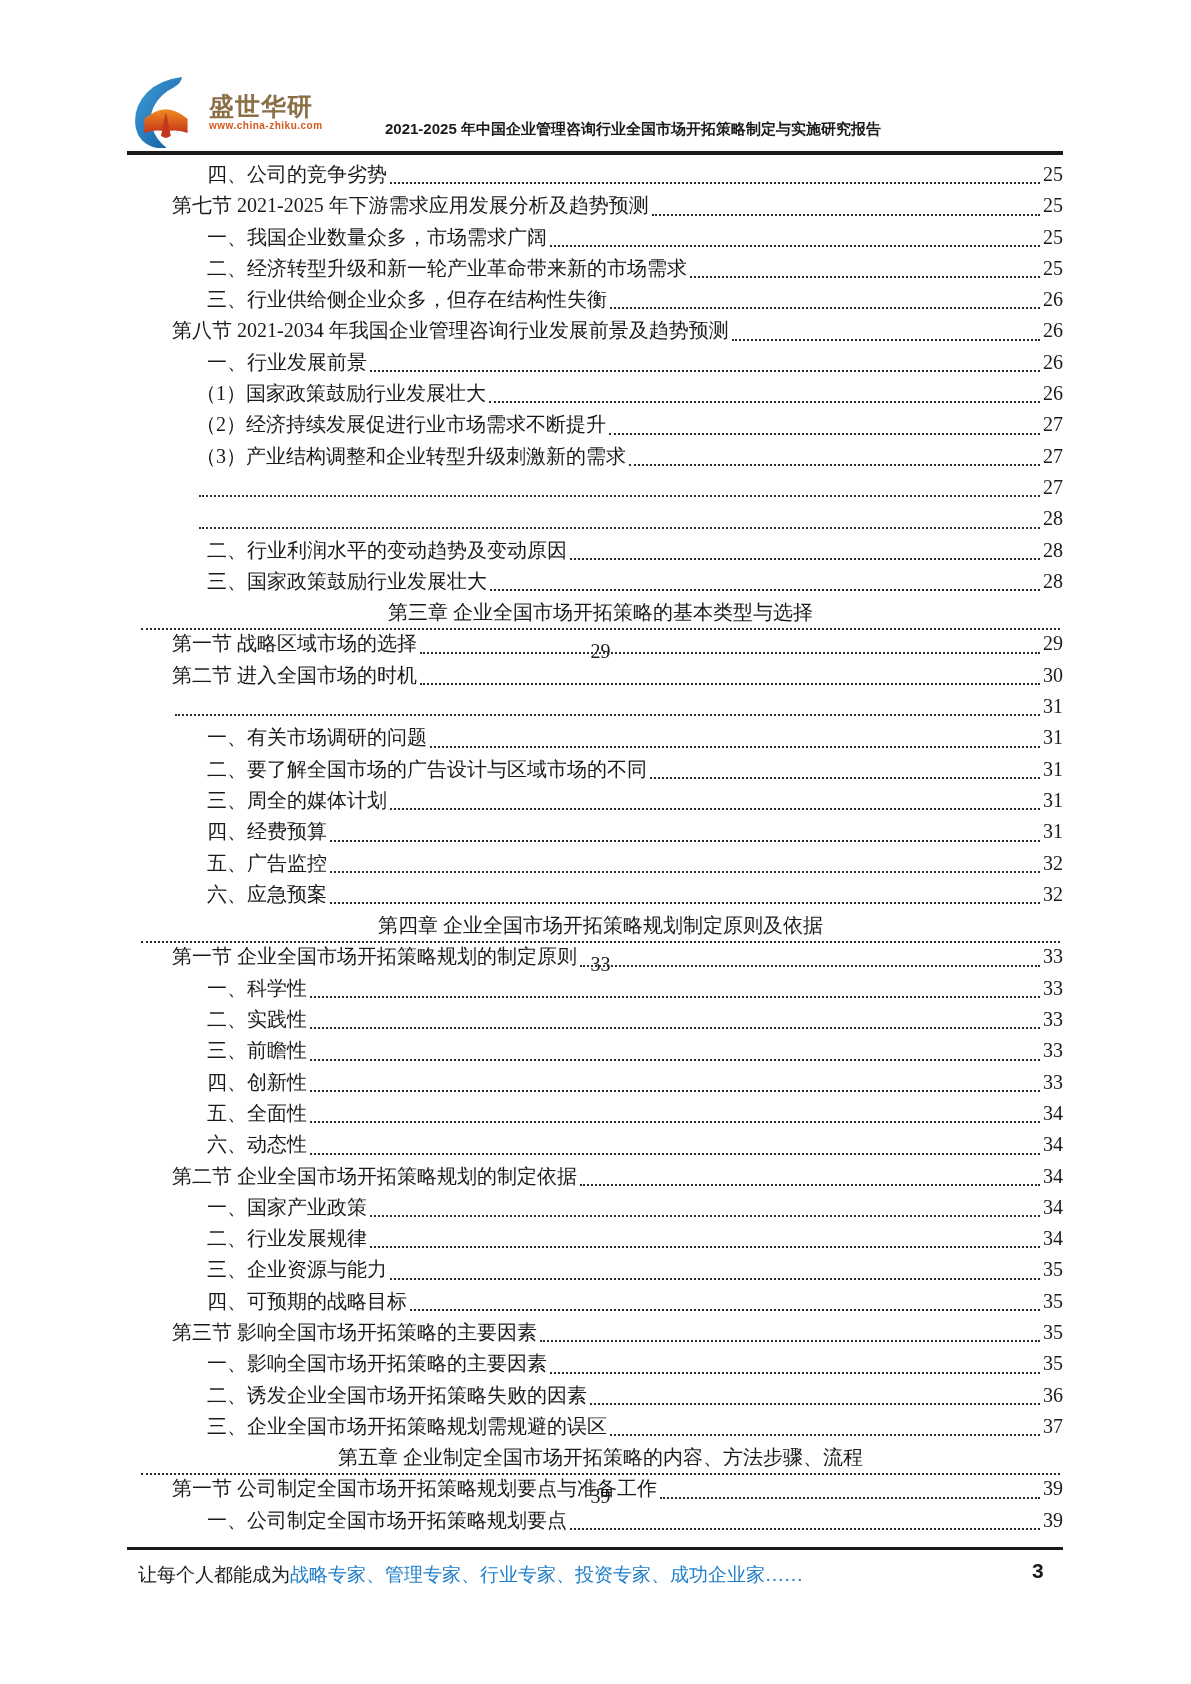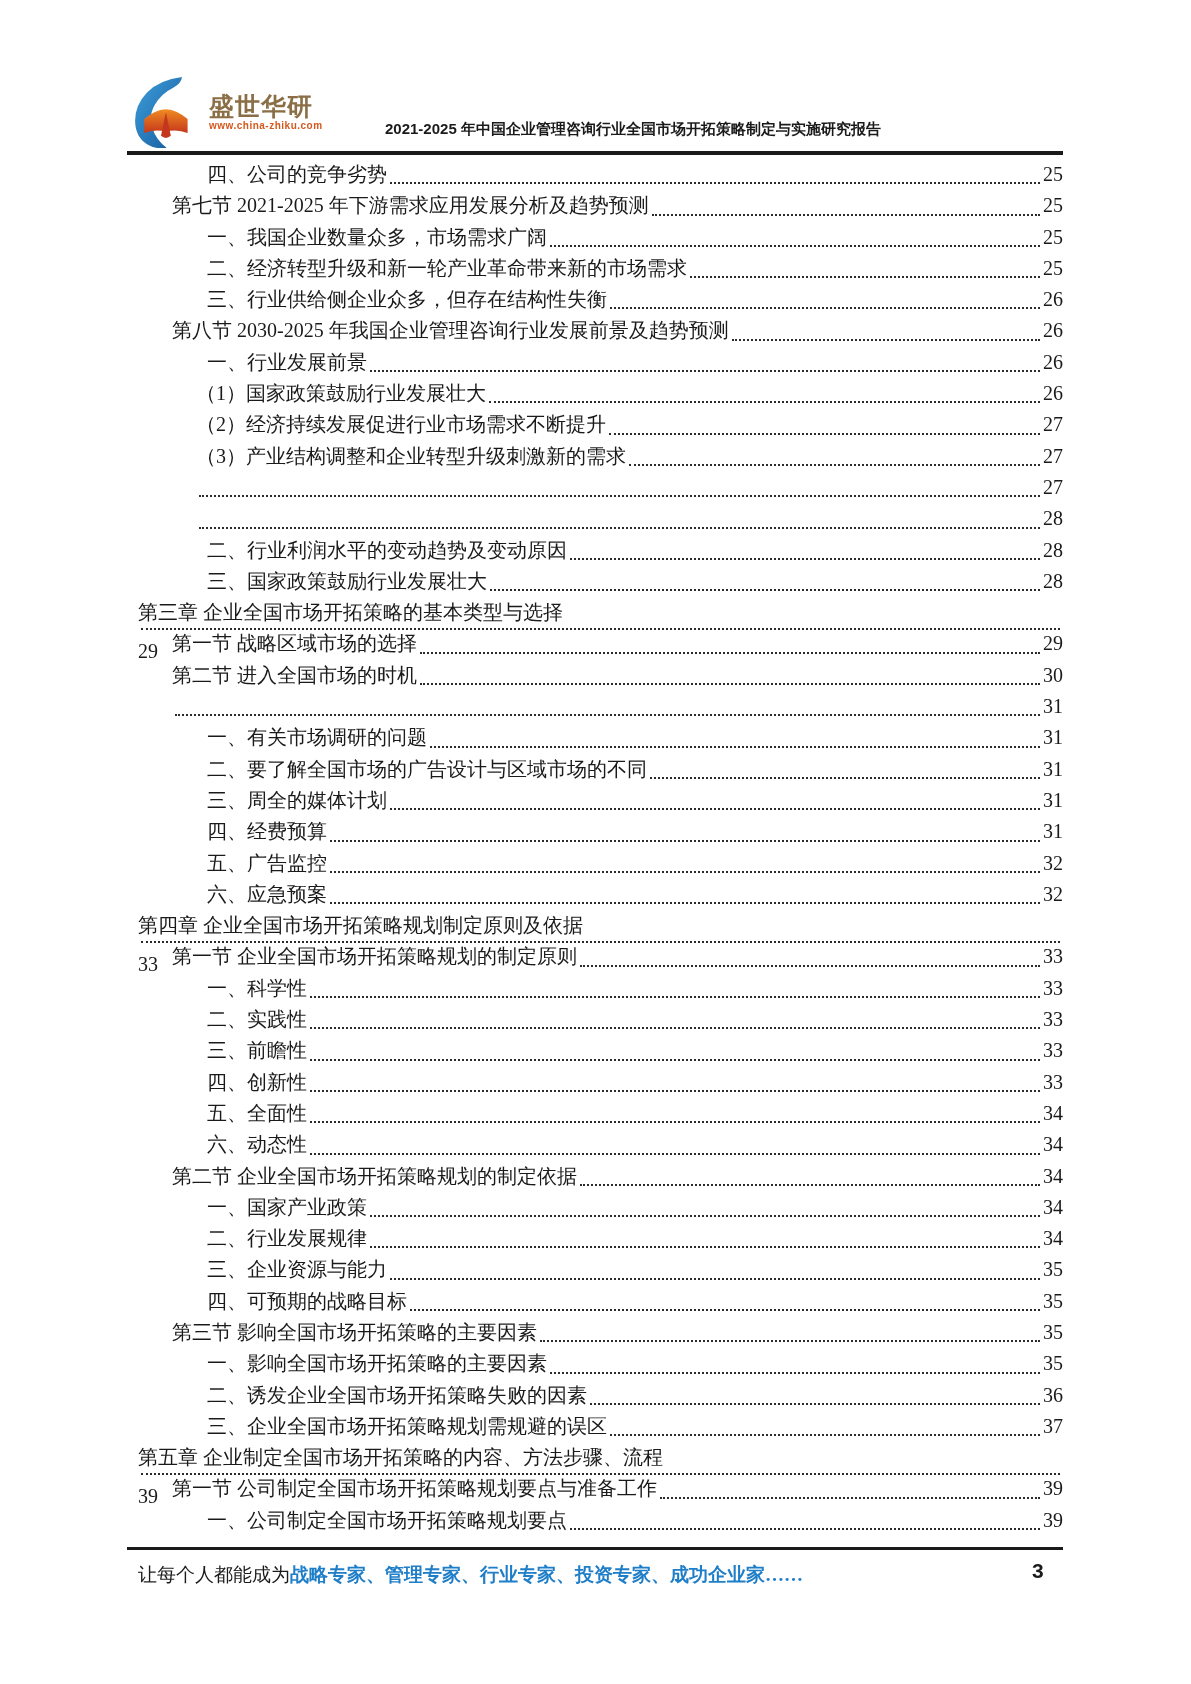--- a/index.html
+++ b/index.html
@@ -27,36 +27,36 @@
   }
   .report-title {
     position: absolute; left: 385px; top: 120px;
     font-family: "Liberation Sans", "DejaVu Sans", sans-serif;
     font-weight: bold; font-size: 15px; white-space: nowrap;
   }
   .header-rule { position: absolute; left: 127px; top: 151px; width: 936px; height: 4px; background: #1a1a1a; }
 
   
   .toc { position: absolute; left: 127px; top: 159px; width: 936px; }
-  .toc-row { display: flex; height: 31.3px; line-height: 31.3px; font-size: 20px; }
+  .toc-row { display: flex; height: 31.3px; line-height: 31.3px; font-size: 20px; text-align: center; }
   .toc-row.lvl-chapter { padding-left: 11px; flex-direction: column; }
   .toc-row.lvl-section { padding-left: 45px; }
   .toc-row.lvl-item    { padding-left: 80px; }
   .toc-row.lvl-paren   { padding-left: 69px; }
   .toc-label { white-space: nowrap; }
   .toc-leader { flex: 1; min-width: 6px; border-bottom: 2px dotted #2b2b2b; margin: 0 3px 6px 3px; }
   .toc-page { white-space: nowrap; }
 
   
   .footer-rule { position: absolute; left: 127px; top: 1547px; width: 936px; height: 3px; background: #1a1a1a; }
   .footer-slogan {
     position: absolute; left: 138px; top: 1561px;
     font-size: 19px; line-height: 27px; white-space: nowrap;
   }
-  .footer-slogan .hl { font-weight: bold; }
+  .footer-slogan .hl { font-weight: normal; }
   .page-number {
     position: absolute; left: 1032px; top: 1559px;
     font-weight: bold; font-size: 21px;
     font-family: "Liberation Sans", "DejaVu Sans", sans-serif;
   }
 </style>
 </head>
 <body>
 
 <div class="page">
@@ -108,21 +108,21 @@
         <span class="toc-label">二、经济转型升级和新一轮产业革命带来新的市场需求</span>
         <span class="toc-leader"></span>
         <span class="toc-page">25</span>
       </div>
       <div class="toc-row lvl-item">
         <span class="toc-label">三、行业供给侧企业众多，但存在结构性失衡</span>
         <span class="toc-leader"></span>
         <span class="toc-page">26</span>
       </div>
       <div class="toc-row lvl-section">
-        <span class="toc-label">第八节 2030-2025 年我国企业管理咨询行业发展前景及趋势预测</span>
+        <span class="toc-label">第八节 2021-2034 年我国企业管理咨询行业发展前景及趋势预测</span>
         <span class="toc-leader"></span>
         <span class="toc-page">26</span>
       </div>
       <div class="toc-row lvl-item">
         <span class="toc-label">一、行业发展前景</span>
         <span class="toc-leader"></span>
         <span class="toc-page">26</span>
       </div>
       <div class="toc-row lvl-paren">
         <span class="toc-label">（1）国家政策鼓励行业发展壮大</span>

